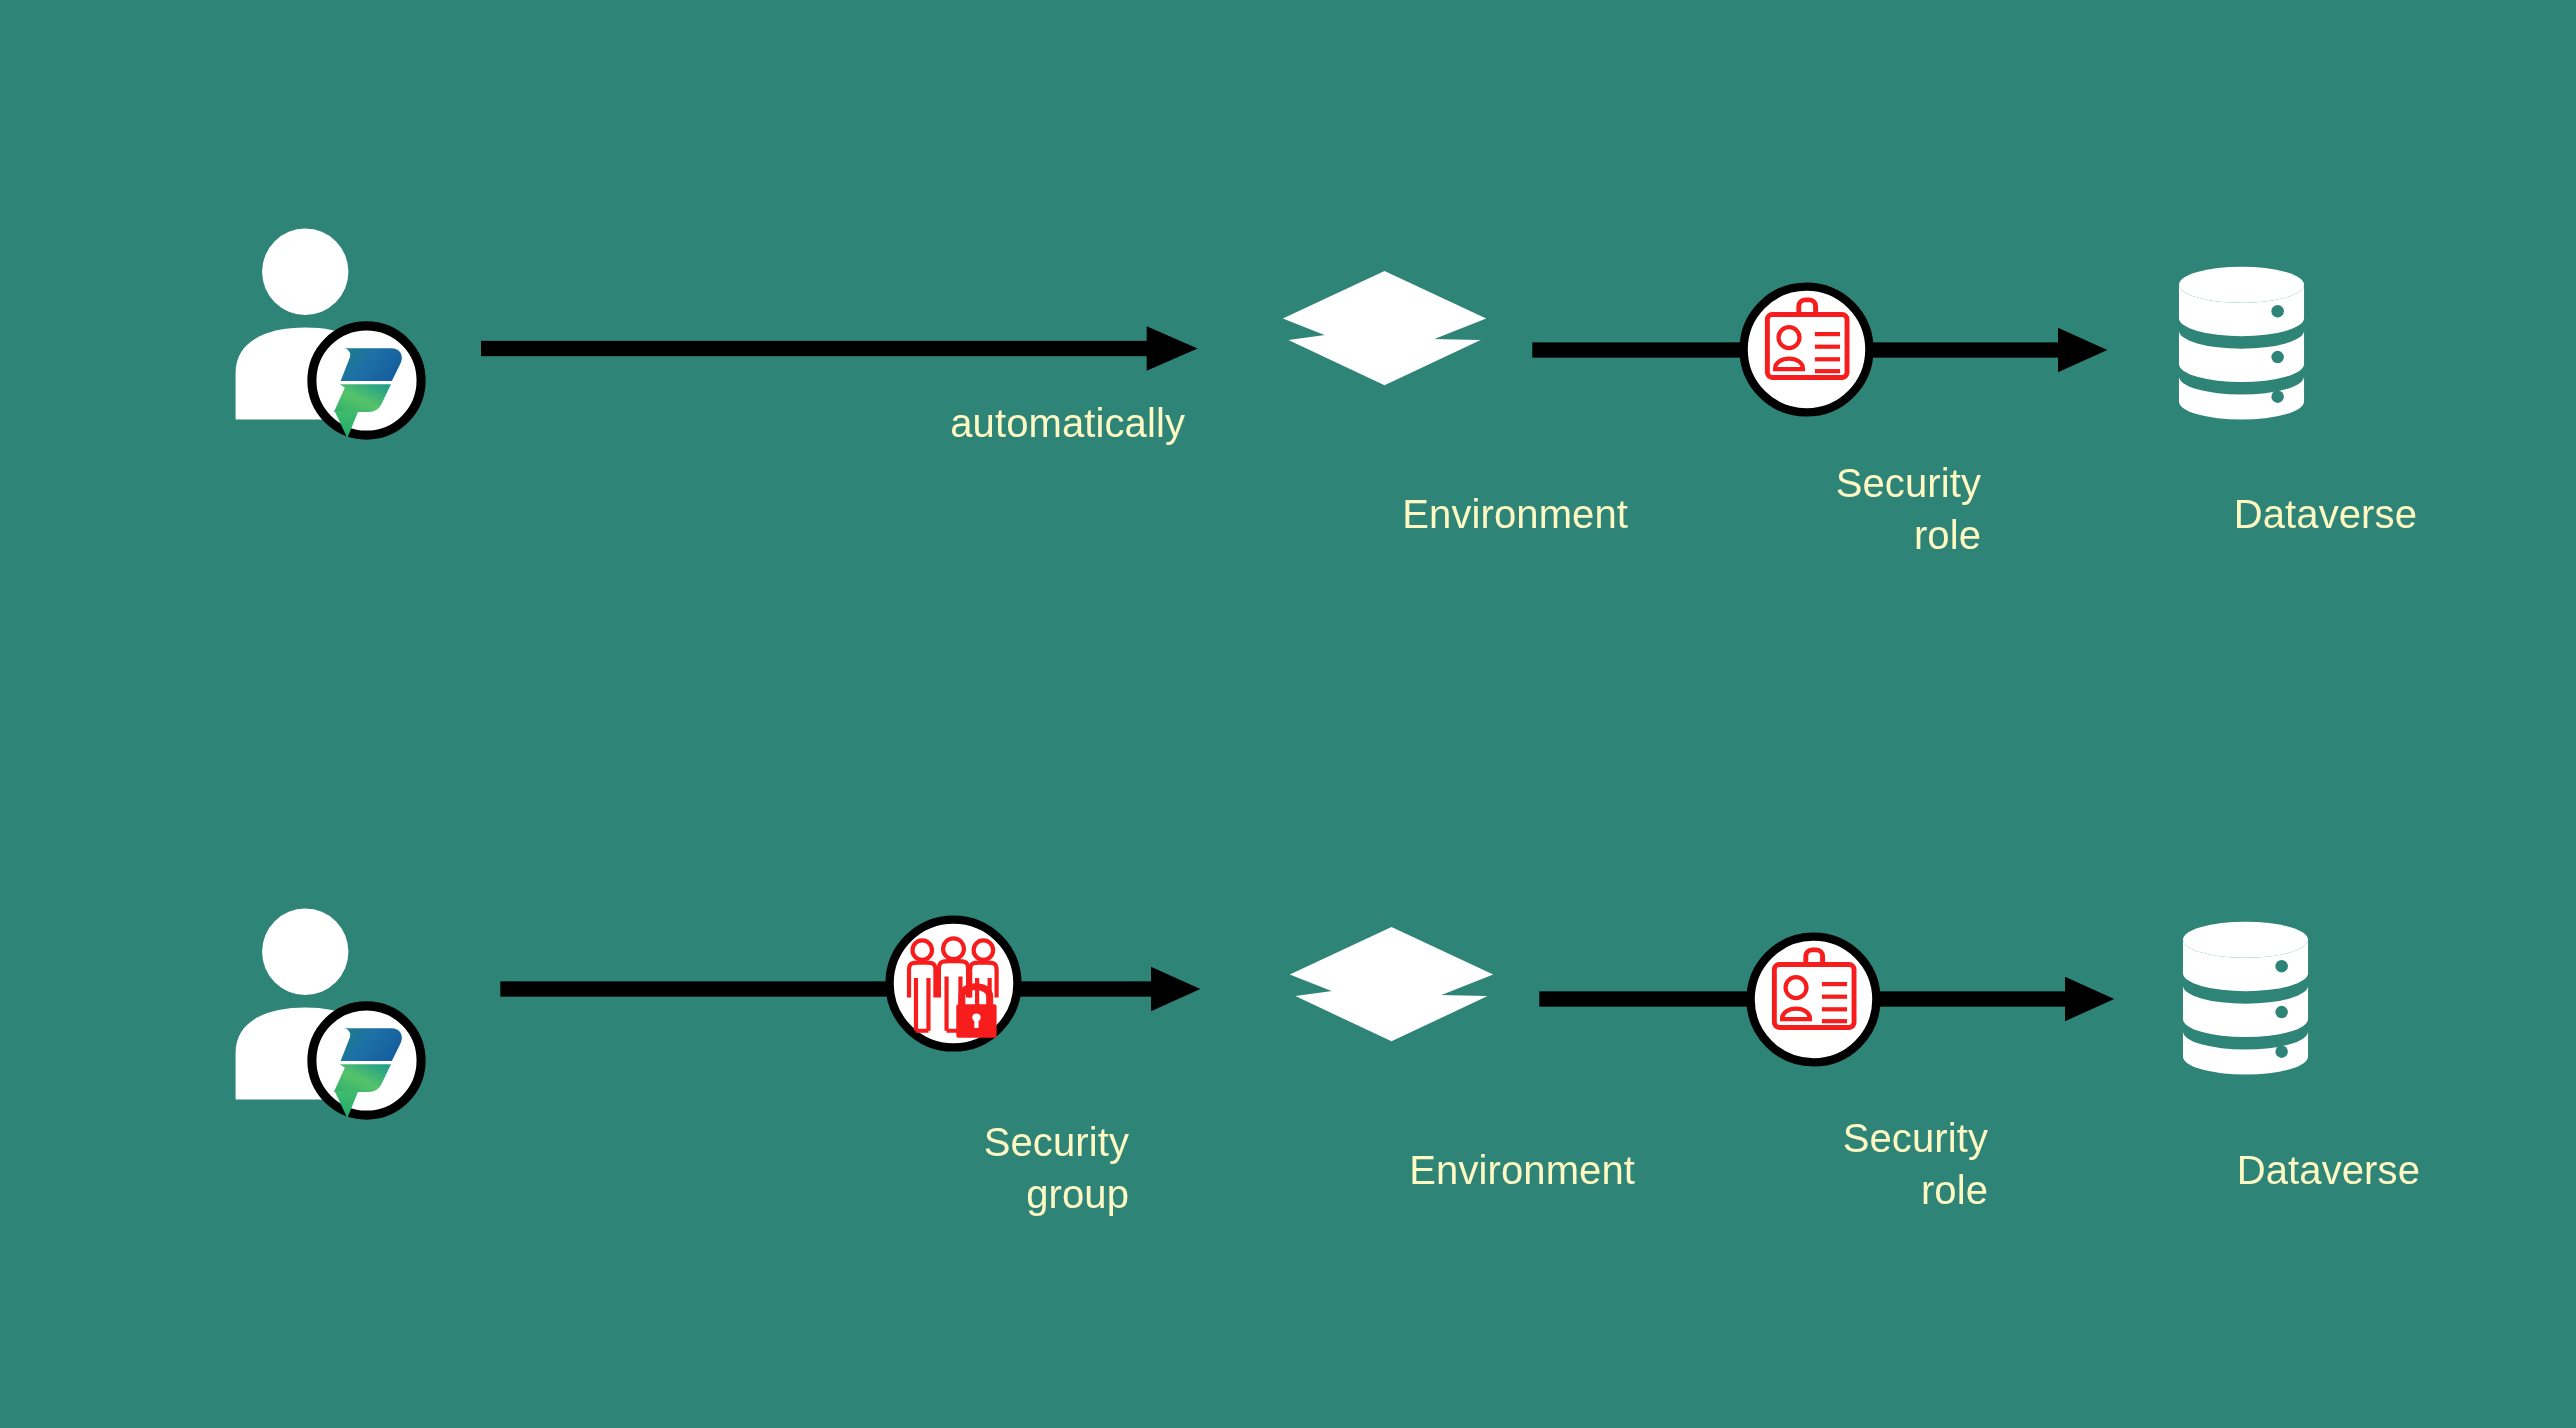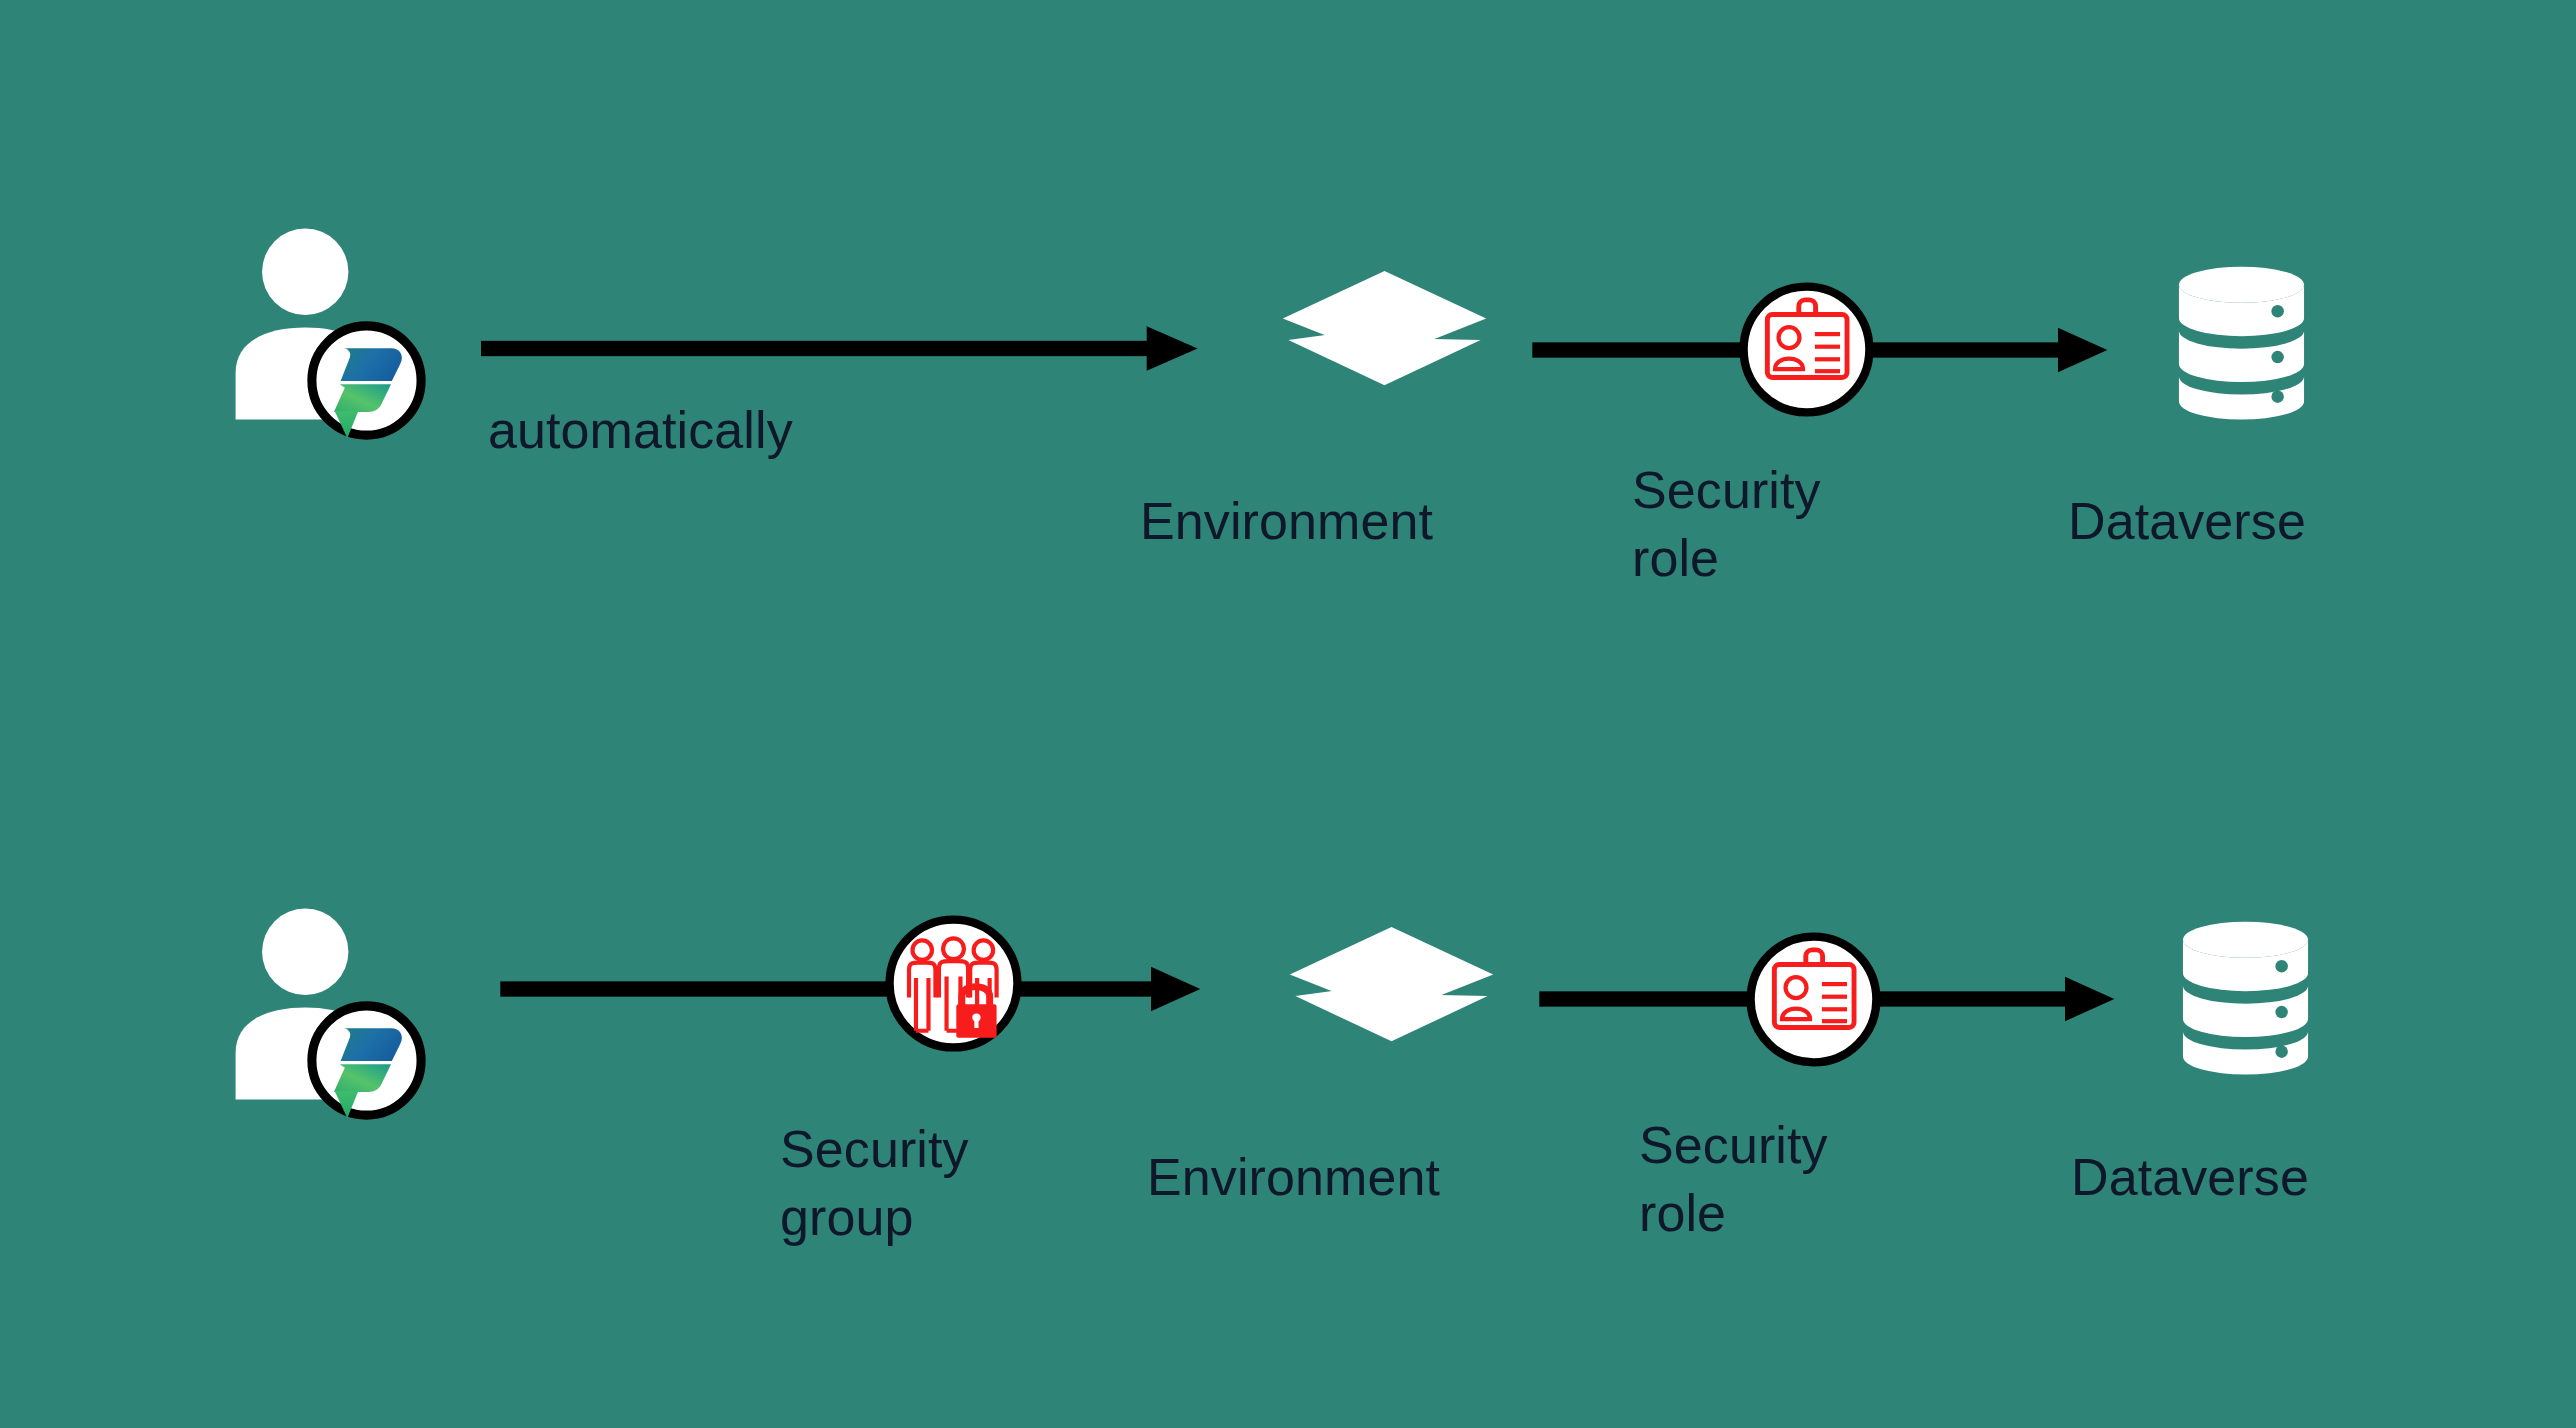--- a/index.html
+++ b/index.html
@@ -18,25 +18,25 @@
   #canvas {
     position: absolute;
     inset: 0;
     background: #2f8478;
   }
   .node {
     position: absolute;
   }
   .label {
     position: absolute;
-    color: #0f172a;
+    color: #fef9c3;
     font-family: "Liberation Sans", sans-serif;
-    font-size: 52px;
+    font-size: 40px;
     line-height: 1.30;
-    text-align: left;
+    text-align: right;
     white-space: pre-line;
     letter-spacing: 0.1px;
   }
   .arrow-wrap {
     position: absolute;
   }
   .icon-svg { display: block; }
   .badge-circle { position: absolute; }
 </style>
 </head>

